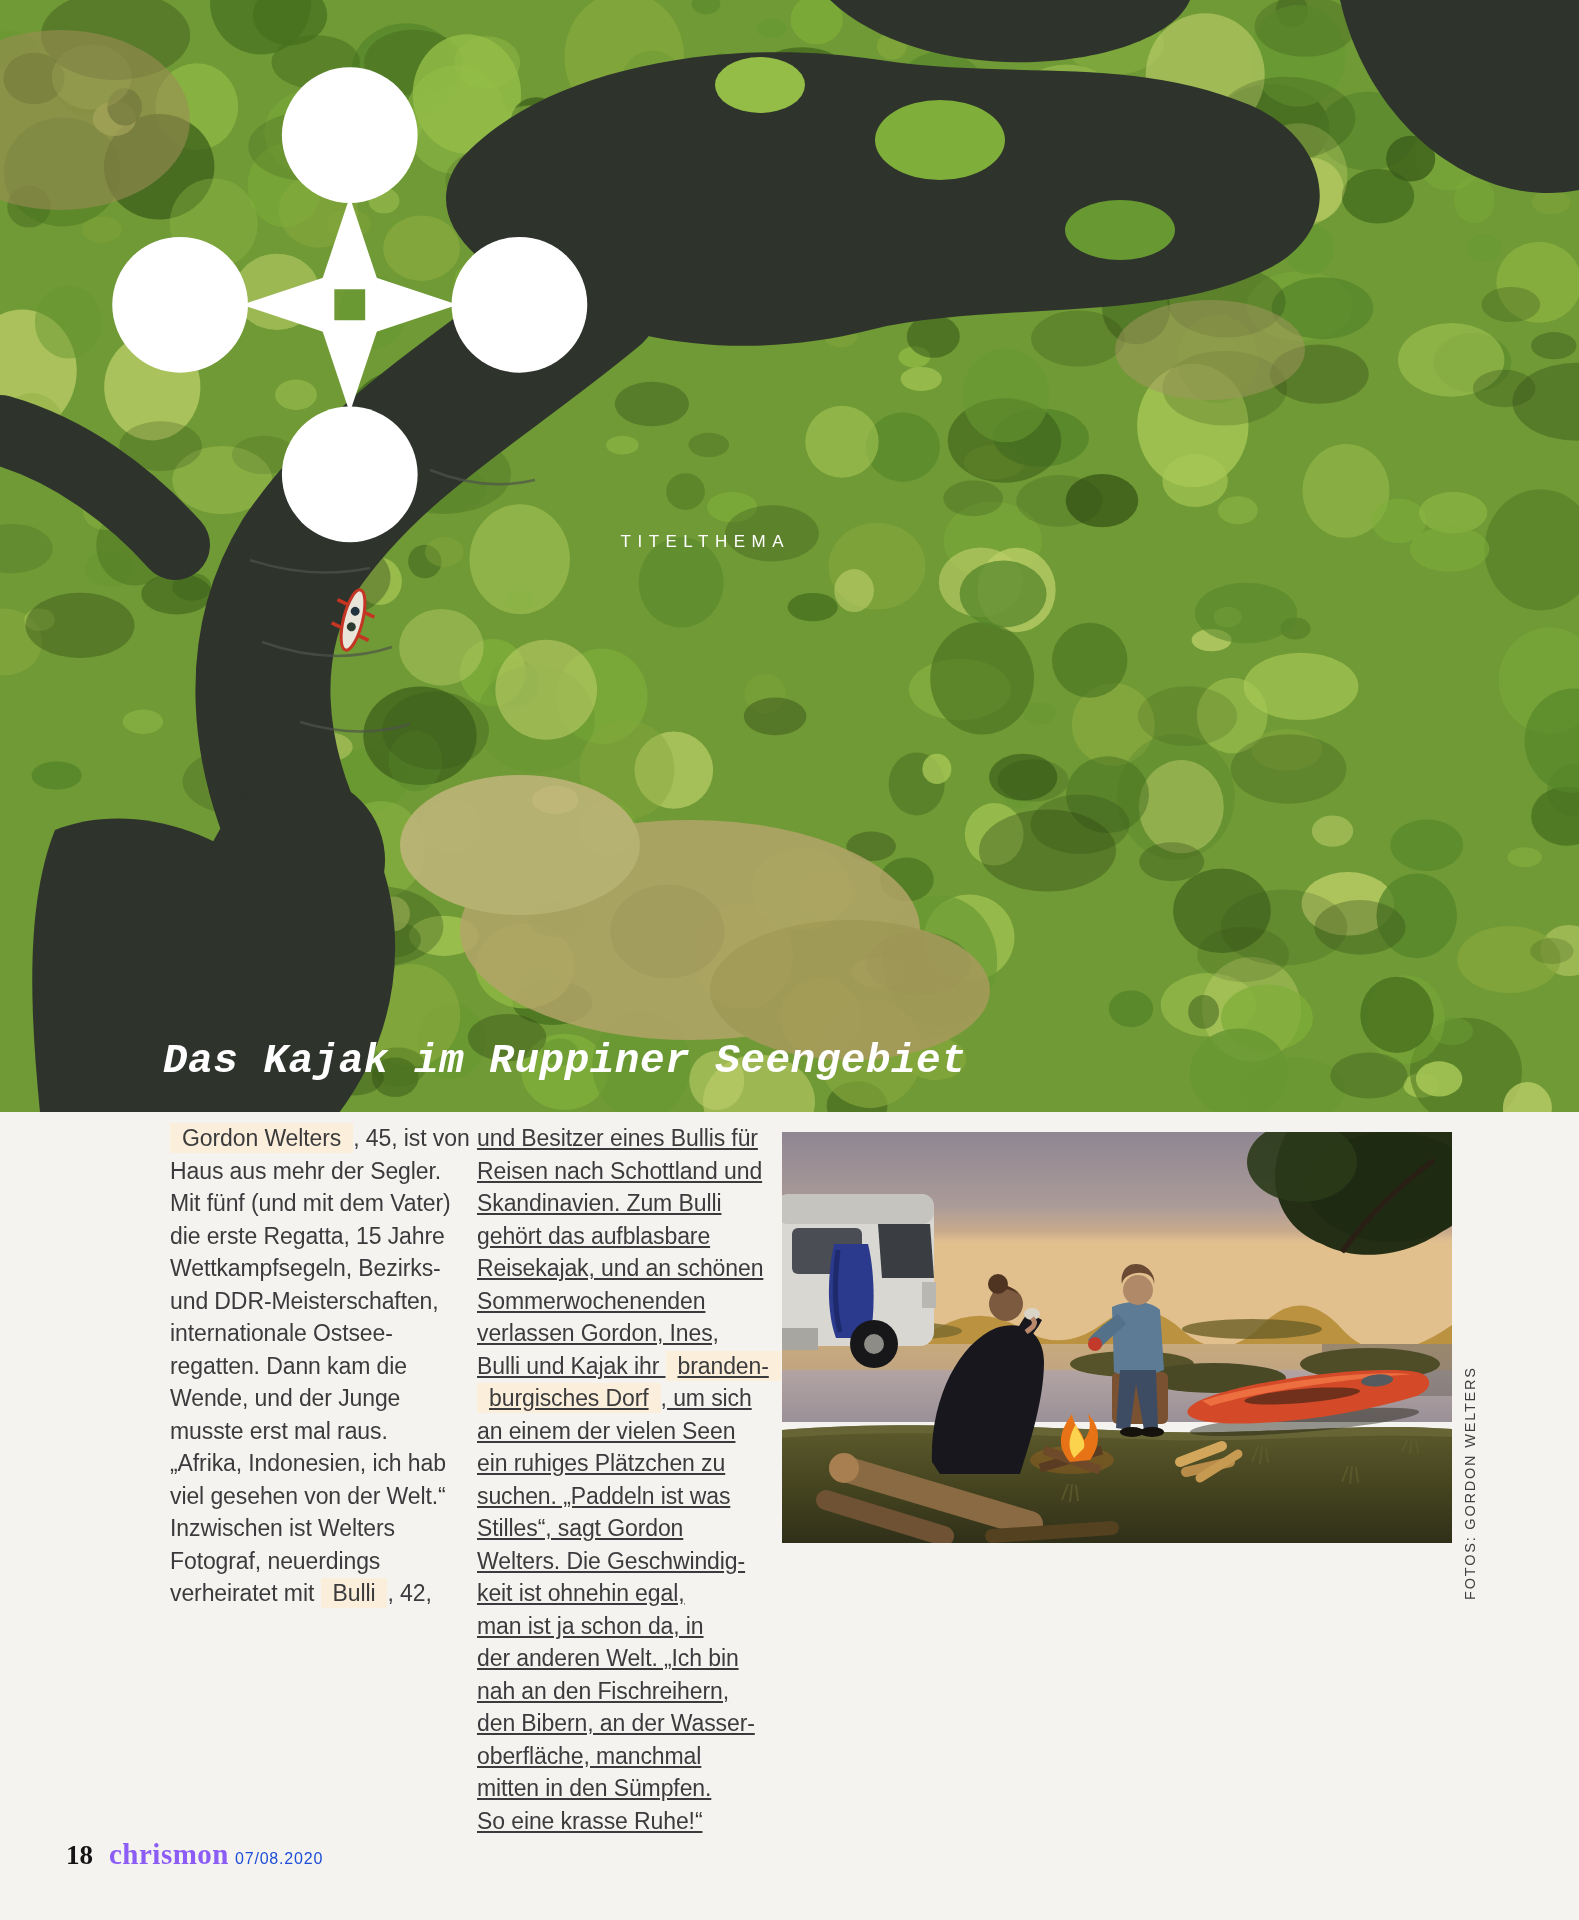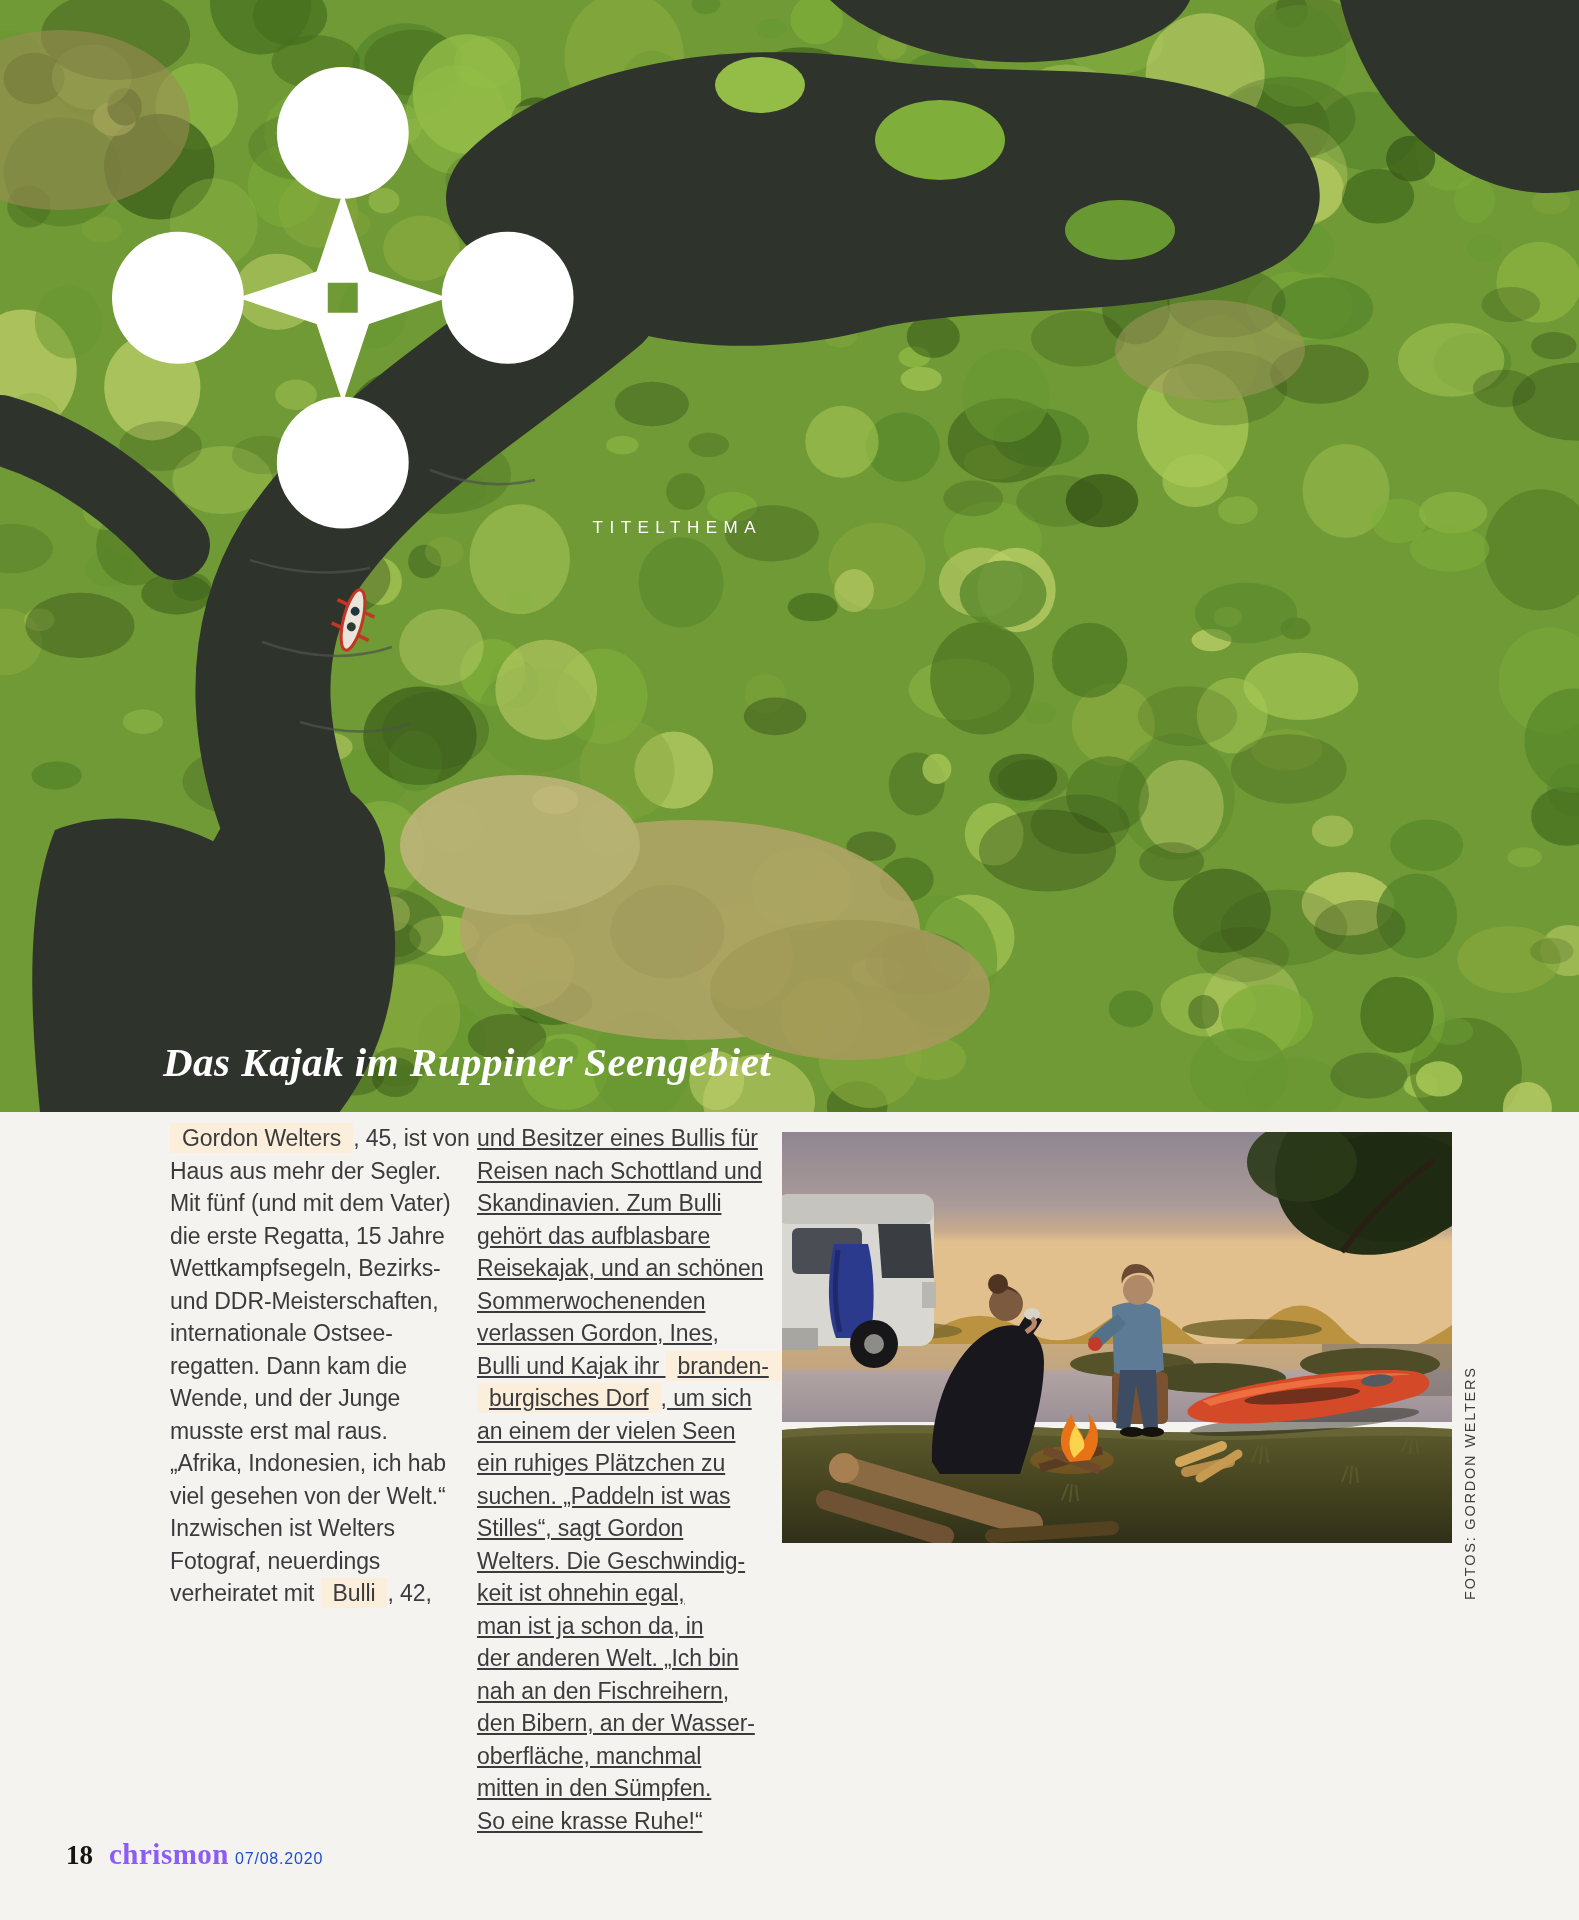--- a/index.html
+++ b/index.html
@@ -4,29 +4,29 @@
 <style>
   html,body{margin:0;padding:0;background:#e8e6e2;}
   .page{
     position:relative;width:1579px;height:1920px;margin:0 auto;
     background:#f5f3ef;overflow:hidden;
     font-family:"Liberation Sans","DejaVu Sans",sans-serif;color:#3b3b3d;
   }
   
   .hero{position:absolute;left:0;top:0;width:1579px;height:1112px;}
   .hero svg{display:block;width:100%;height:100%;}
-  .kicker{position:absolute;left:103px;top:58px;display:flex;align-items:flex-end;gap:10px;}
+  .kicker{position:absolute;left:103px;top:58px;display:flex;align-items:flex-end;gap:24px;}
   .kicker-icon{width:32px;height:32px;flex:0 0 auto;}
   .kicker-label{
     color:#ffffff;font-size:17px;letter-spacing:6.5px;font-weight:400;
     text-transform:uppercase;white-space:nowrap;
   }
   .hero-title{
     position:absolute;left:163px;top:1038px;
-    font-family:Liberation Serif, serif;font-style:italic;font-weight:700;
+    font-family:Liberation Mono, monospace;font-style:italic;font-weight:700;
     font-size:41px;color:#ffffff;letter-spacing:.5px;white-space:nowrap;
   }
   
   .col{position:absolute;top:1122px;width:302px;font-size:23px;line-height:32.5px;
     letter-spacing:-.1px;white-space:pre-line;}
   .col1{left:170px;}
   .col2{left:477px;text-decoration:underline;}
   .hl{background:#fbeedb;box-decoration-break:clone;-webkit-box-decoration-break:clone;padding:2px 12px;}
   
   .camper{position:absolute;left:782px;top:1132px;width:670px;height:411px;}

